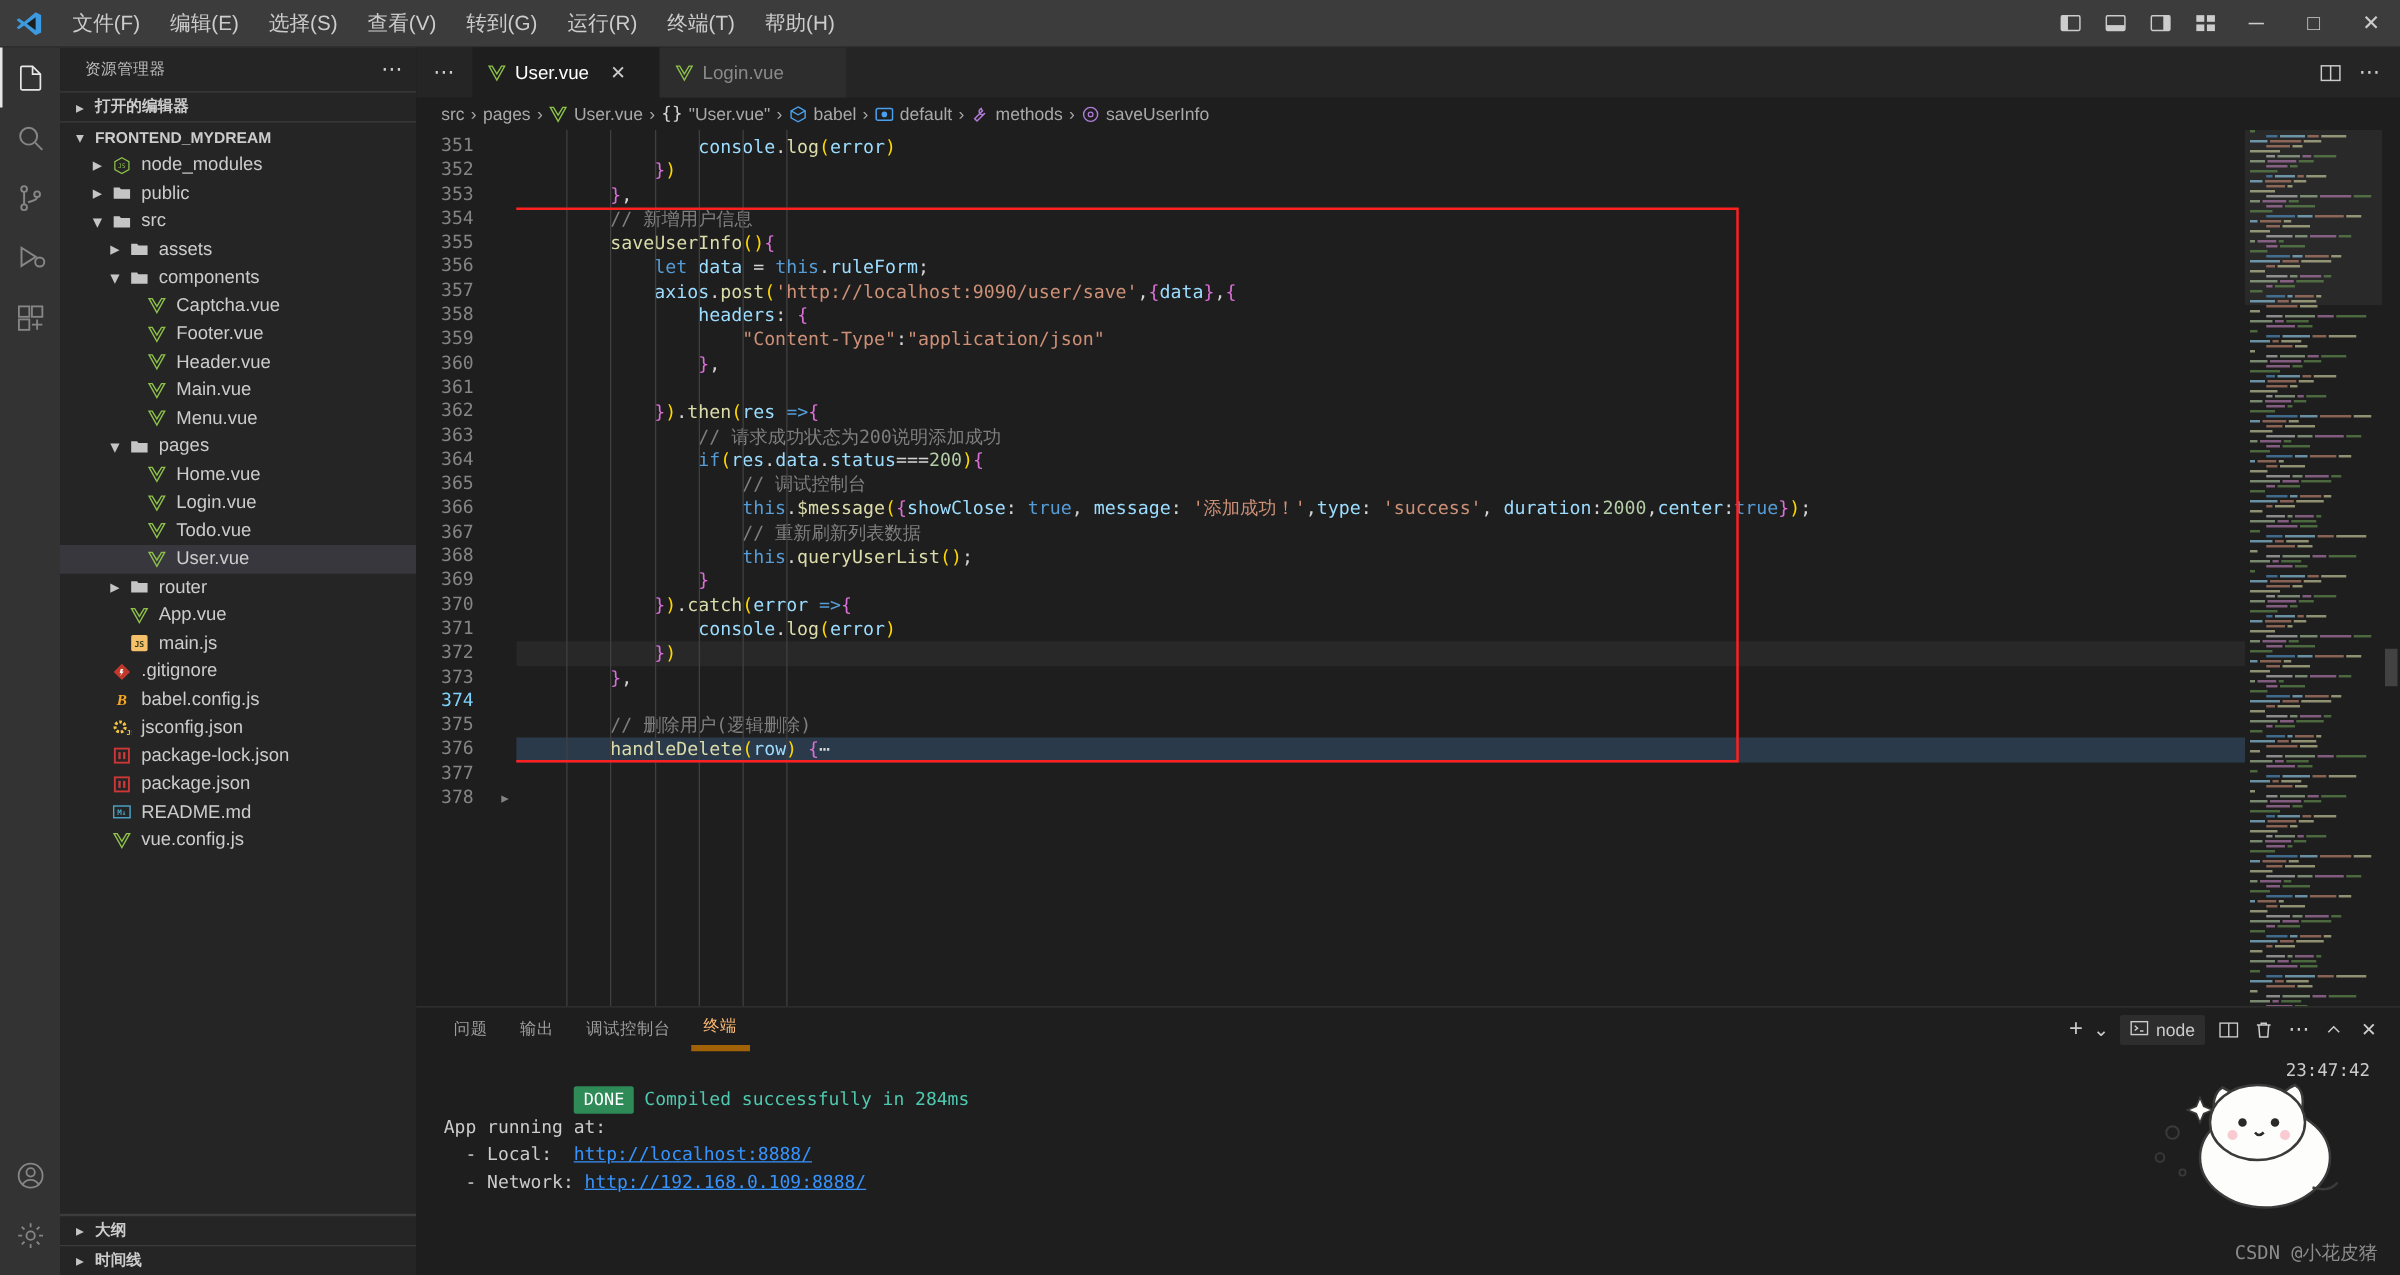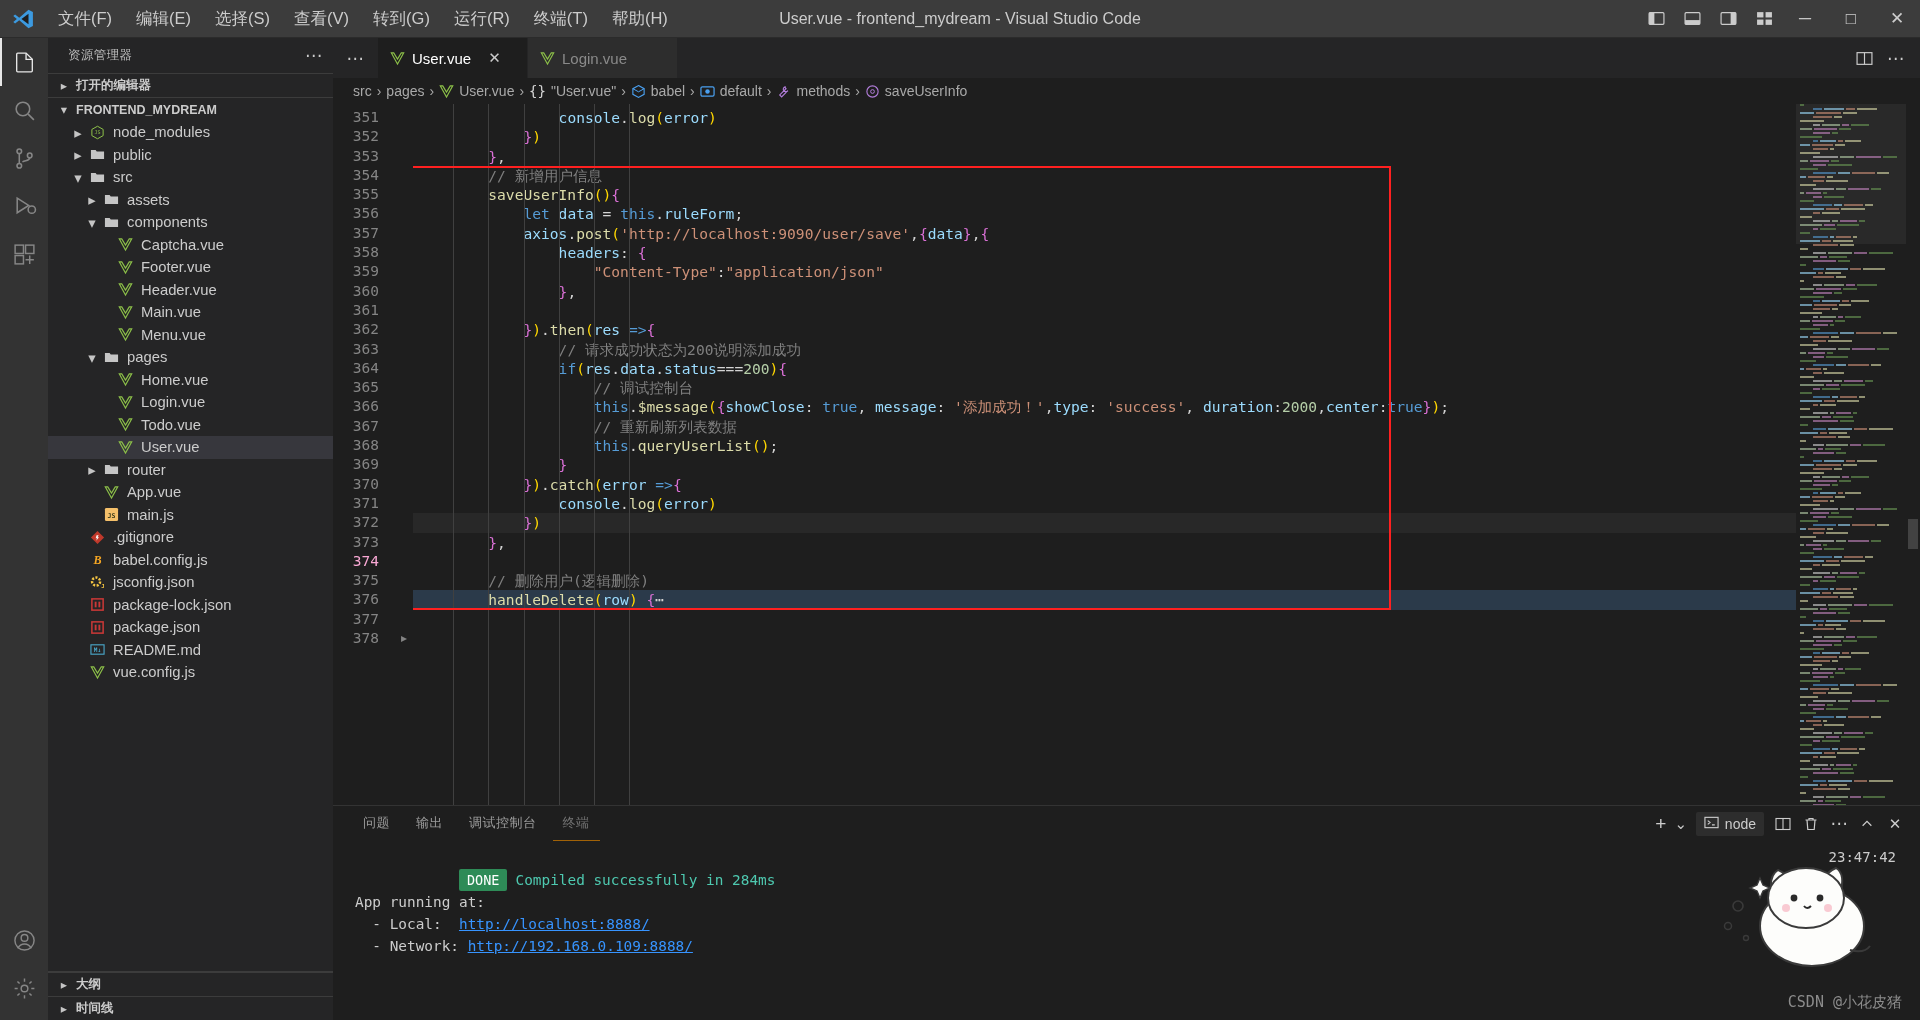--- a/index.html
+++ b/index.html
@@ -99,21 +99,21 @@
 
   
   .codewrap { flex: 1; display: flex; min-height: 0; position: relative; overflow: hidden; }
   .code-scroll { flex:1; display:flex; position:relative; overflow:hidden; }
   .gutter {
     width: 62px; flex: 0 0 62px; text-align: right; padding-right: 16px; padding-top: 4px;
     font-family: "DejaVu Sans Mono", "Liberation Mono", monospace; font-size: 14.5px; color: #858585;
     user-select: none;
   }
   .gutter .ln { height: 19.3px; line-height: 19.3px; }
-  .gutter .ln.cur { color: #f9a8d4; }
+  .gutter .ln.cur { color: #7dd3fc; }
   .foldcol { width: 18px; flex:0 0 18px; padding-top:4px; color:#848484; font-size:12px; text-align:center;}
   .foldcol .fl { height:19.3px; line-height:19.3px; }
   .codecol { flex: 1; padding-top: 4px; position: relative; min-width:0; overflow:hidden;}
   .line {
     height: 19.3px; line-height: 19.3px; white-space: pre;
     font-family: "DejaVu Sans Mono", "Liberation Mono", monospace; font-size: 14.6px; color: #d4d4d4;
     position: relative; padding-left: 5px;
   }
   .line.cur { background: #282828; }
   .line.hl { background: #2b3a4a; }
@@ -141,21 +141,21 @@
   .sb-thumb { position:absolute; left:2px; right:2px; background:#424242; border-radius:0; }
 
   
   .panel { height: 215px; flex: 0 0 215px; background: #1e1e1e; display: flex; flex-direction: column; border-top:1px solid #333;}
   .panel-head { height: 35px; display: flex; align-items: center; padding-left: 20px; flex:0 0 35px; }
   .ptab {
     padding: 0 10px; height: 35px; display:flex; align-items:center; font-size: 13px;
     color: #9d9d9d; letter-spacing: .5px; text-transform: uppercase; cursor:pointer;
     border-bottom: 1px solid transparent; margin-right:6px;
   }
-  .ptab.active { color: #737373; border-bottom: 1px solid #a16207; }
+  .ptab.active { color: #fdba74; border-bottom: 5px solid #a16207; }
   .panel-actions { margin-left:auto; display:flex; align-items:center; gap:2px; padding-right: 12px; color:#cccccc;}
   .pa { width: 26px; height:26px; display:flex; align-items:center; justify-content:center; font-size:15px; cursor:pointer;}
   .term-sel {
     display:flex; align-items:center; gap:6px; padding: 0 8px; height:24px;
     font-size: 14px; color:#cccccc; background: #2d2d2d; border-radius:2px; margin-right:4px;
   }
   .term-body {
     flex: 1; padding: 6px 0 0 22px; position: relative;
     font-family: "DejaVu Sans Mono","Liberation Mono", monospace; font-size: 14.4px; color: #cccccc;
   }
@@ -190,21 +190,20 @@
     <div class="menu">
       <div class="menu-item">文件(F)</div>
       <div class="menu-item">编辑(E)</div>
       <div class="menu-item">选择(S)</div>
       <div class="menu-item">查看(V)</div>
       <div class="menu-item">转到(G)</div>
       <div class="menu-item">运行(R)</div>
       <div class="menu-item">终端(T)</div>
       <div class="menu-item">帮助(H)</div>
     </div>
-    <div class="title-center">User.vue - frontend_mydream - Visual Studio Code</div>
     <div class="title-right">
       <div class="layout-btn">
         <svg width="17" height="17" viewBox="0 0 16 16">
             <rect x="1" y="2.5" width="14" height="11" rx="1" fill="none" stroke="#ccc" stroke-width="1.1"></rect>
             <rect x="1" y="2.5" width="5" height="11" fill="#ccc"></rect>
           </svg>
       </div>
       <div class="layout-btn">
         <svg width="17" height="17" viewBox="0 0 16 16">
             <rect x="1" y="2.5" width="14" height="11" rx="1" fill="none" stroke="#ccc" stroke-width="1.1"></rect>

